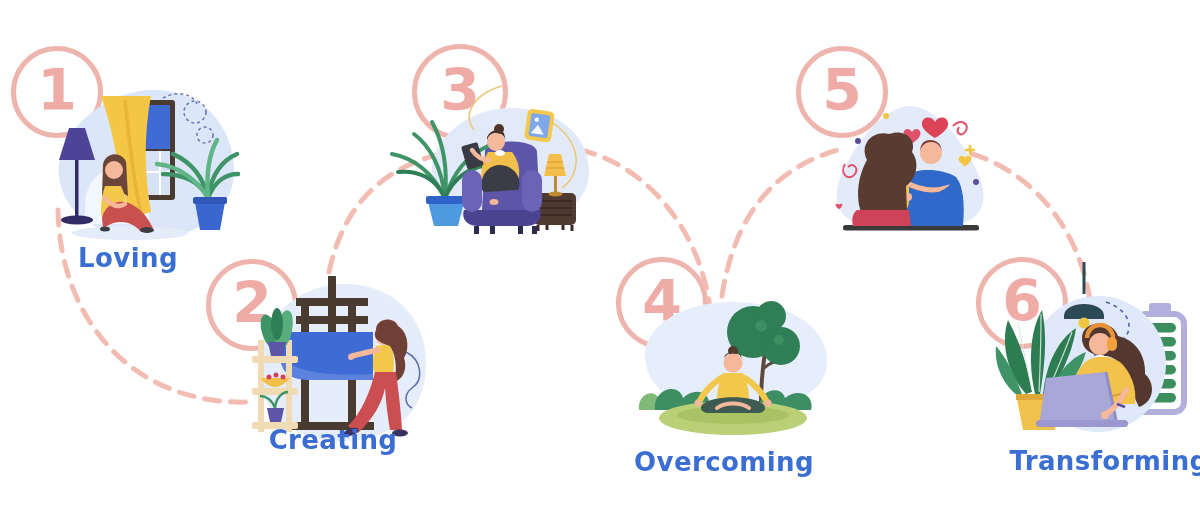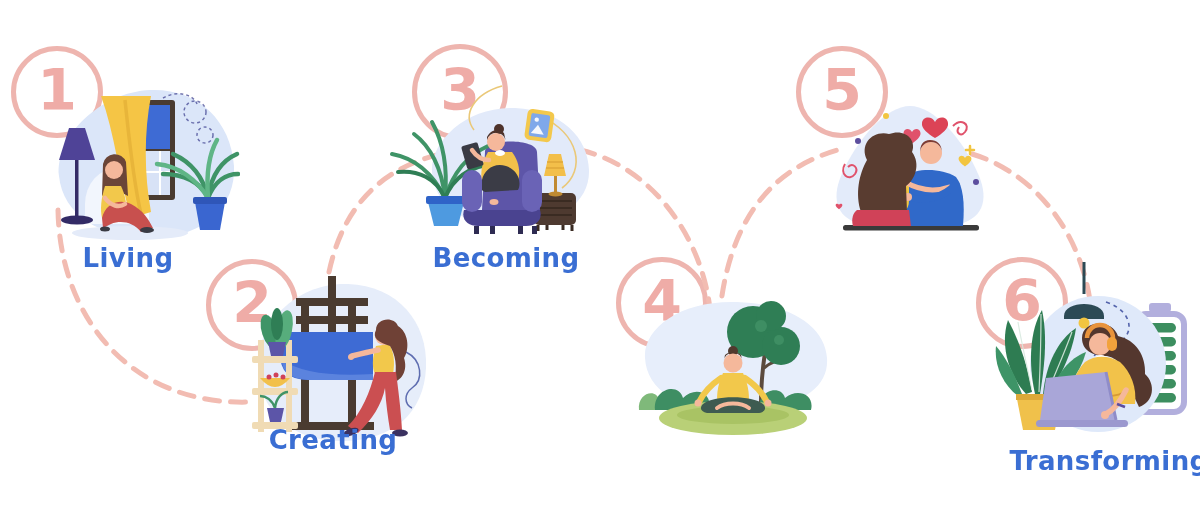--- a/index.html
+++ b/index.html
@@ -330,18 +330,18 @@
       <path d="M118 110 L128 158" stroke="#8f8cc8" stroke-width="3"></path>
       <rect x="48" y="158" width="92" height="7" rx="3.5" fill="#9b98cf"></rect>
     </g>
     <g>
       <path d="M138 128 C132 140 126 148 118 152" stroke="#f5b89b" stroke-width="5.5" fill="none" stroke-linecap="round"></path>
       <circle cx="117" cy="153" r="4" fill="#f5b89b"></circle>
       <path d="M129 142 L137 145" stroke="#5c4e9e" stroke-width="2.5"></path>
     </g>
   </svg>
 
-  <div class="step-label" style="left:33px;top:243px;width:190px">Living</div>
+  <div class="step-label" style="left:33px;top:243px;width:190px">Loving</div>
   <div class="step-label" style="left:238px;top:425px;width:190px">Creating</div>
-  <div class="step-label" style="left:411px;top:243px;width:190px">Becoming</div>
+  <div class="step-label" style="left:624px;top:447px;width:200px">Overcoming</div>
   <div class="step-label" style="left:1004px;top:446px;width:210px">Transforming</div>
 
 </div>
 
 </body></html>

